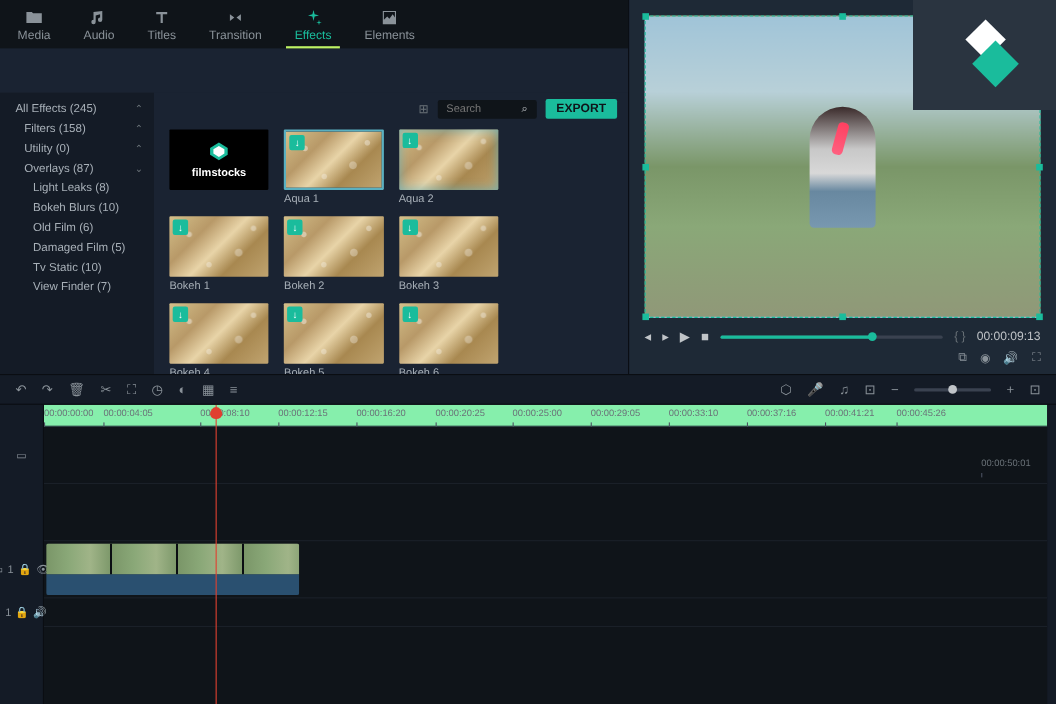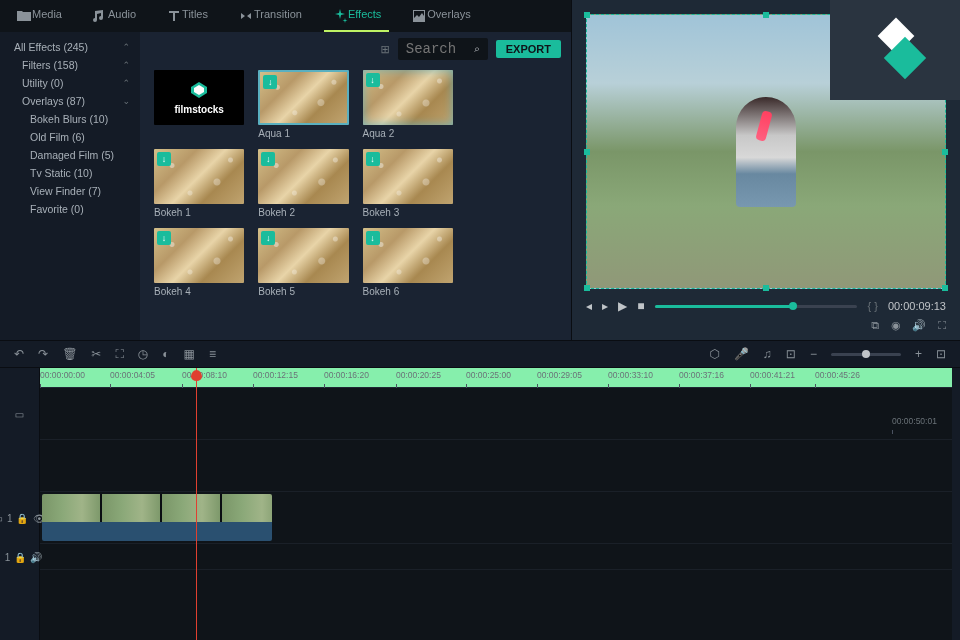--- a/index.html
+++ b/index.html
@@ -7,39 +7,39 @@
   
   .app { display: flex; flex-direction: column; height: 640px; }
   
   
   .top { display: flex; height: 340px; }
   
   
   .browser { width: 572px; background: #1a2332; display: flex; flex-direction: column; border-right: 1px solid #0a0d12; }
   
   .tabs { display: flex; padding: 4px 8px 0; background: #0f1419; gap: 14px; }
-  .tab { display: flex; flex-direction: row; align-items: flex-start; padding: 4px 8px; cursor: pointer; color: #8a9299; }
+  .tab { display: flex; flex-direction: column; align-items: center; padding: 4px 8px; cursor: pointer; color: #8a9299; }
   .tab .tab-icon { width: 16px; height: 16px; margin-bottom: 2px; }
   .tab.active { color: #1abc9c; border-bottom: 2px solid #bef264; }
   
-  .browser-body { display: flex; flex: 1; overflow: hidden; }
+  .browser-body { display: flex; flex: 1; overflow: hidden; margin-top: 40px; }
   
   .sidebar { width: 140px; background: #141b26; padding: 6px 0; overflow-y: auto; }
   .sidebar-item { display: flex; align-items: center; justify-content: space-between; padding: 3px 10px 3px 14px; cursor: pointer; font-size: 10.5px; color: #a8b0b8; }
   .sidebar-item.indent1 { padding-left: 22px; }
   .sidebar-item.indent2 { padding-left: 30px; }
   .sidebar-item.active { color: #1abc9c; text-decoration: underline; }
   .sidebar-item .chev { font-size: 9px; color: #6a7278; }
   
   .content { flex: 1; background: #1a2332; display: flex; flex-direction: column; }
   .content-toolbar { display: flex; justify-content: flex-end; align-items: center; padding: 6px 10px; gap: 8px; }
   .export-btn { background: #1abc9c; color: #0f1419; padding: 3px 10px; border-radius: 2px; font-weight: 600; font-size: 11px; cursor: pointer; }
   .view-icons { display: flex; gap: 10px; color: #6a7278; }
   .search-box { background: #0f1419; border-radius: 2px; display: flex; align-items: center; padding: 3px 8px; width: 90px; }
-  .search-box input { background: transparent; border: none; color: #8a9299; font-size: 14px; width: 100%; outline: none; font-family: Liberation Mono, monospace; }
+  .search-box input { background: transparent; border: none; color: #8a9299; font-size: 10px; width: 100%; outline: none; }
   
   .grid { display: grid; grid-template-columns: repeat(4, 1fr); gap: 10px 14px; padding: 4px 14px 10px; overflow-y: auto; }
   .grid-item { }
   .thumb { width: 100%; height: 55px; border-radius: 1px; position: relative; overflow: hidden; }
   .thumb-label { font-size: 10px; color: #a8b0b8; margin-top: 3px; }
   .thumb .dl { position: absolute; top: 3px; left: 3px; width: 14px; height: 14px; background: #1abc9c; border-radius: 2px; display: flex; align-items: center; justify-content: center; font-size: 9px; color: #fff; }
   
   .filmstocks { background: #000; display: flex; flex-direction: column; align-items: center; justify-content: center; color: #fff; }
   .filmstocks-logo { width: 20px; height: 20px; margin-bottom: 4px; }
   .filmstocks-text { font-size: 10px; font-weight: 600; }
@@ -144,21 +144,21 @@
         <div class="tab active">
           <svg class="tab-icon" viewBox="0 0 16 16">
               <path fill="currentColor" d="M8 1l1 4 4 1-4 1-1 4-1-4-4-1 4-1z M13 10l.5 2 2 .5-2 .5-.5 2-.5-2-2-.5 2-.5z"></path>
             </svg>
           <span>Effects</span>
         </div>
         <div class="tab">
           <svg class="tab-icon" viewBox="0 0 16 16">
               <path fill="currentColor" d="M2 2h12v12H2zm1 8l3-3 2 2 3-4 2 3V3H3z"></path>
             </svg>
-          <span>Overlays</span>
+          <span>Elements</span>
         </div>
       </div>
       <div class="browser-body">
         <div class="sidebar" id="sidebar">
             <div class="sidebar-item indent0">
               <span>All Effects (245)</span>
               <span class="chev">⌃</span>
             </div>
             <div class="sidebar-item indent1">
               <span>Filters (158)</span>
@@ -166,36 +166,36 @@
             </div>
             <div class="sidebar-item indent1">
               <span>Utility (0)</span>
               <span class="chev">⌃</span>
             </div>
             <div class="sidebar-item indent1">
               <span>Overlays (87)</span>
               <span class="chev">⌄</span>
             </div>
             <div class="sidebar-item indent2">
+              <span>Light Leaks (8)</span>
+            </div>
+            <div class="sidebar-item indent2">
               <span>Bokeh Blurs (10)</span>
             </div>
             <div class="sidebar-item indent2">
               <span>Old Film (6)</span>
             </div>
             <div class="sidebar-item indent2">
               <span>Damaged Film (5)</span>
             </div>
             <div class="sidebar-item indent2">
               <span>Tv Static (10)</span>
             </div>
             <div class="sidebar-item indent2">
               <span>View Finder (7)</span>
-            </div>
-            <div class="sidebar-item indent2">
-              <span>Favorite (0)</span>
             </div>
           </div>
         <div class="content">
           <div class="content-toolbar">
             <div class="view-icons">
               <span>⊞</span>
             </div>
             <div class="search-box">
               <input placeholder="Search" style="">
               <span style="font-size:10px;">⌕</span>
@@ -348,21 +348,21 @@
       <div class="tl-left-row" style="height:26px;">
         <span>♪</span>
         <span>1</span>
         <span>🔒</span>
         <span>🔊</span>
       </div>
     </div>
     <div class="tl-right">
       <div class="ruler" id="ruler">
           <div class="ruler-tick" style="left: 0px;">00:00:00:00</div>
-          <div class="ruler-tick" style="left: 70px;">00:00:04:05</div>
+          <div class="ruler-tick" style="left: 54px;">00:00:04:05</div>
           <div class="ruler-tick" style="left: 142px;">00:00:08:10</div>
           <div class="ruler-tick" style="left: 213px;">00:00:12:15</div>
           <div class="ruler-tick" style="left: 284px;">00:00:16:20</div>
           <div class="ruler-tick" style="left: 356px;">00:00:20:25</div>
           <div class="ruler-tick" style="left: 426px;">00:00:25:00</div>
           <div class="ruler-tick" style="left: 497px;">00:00:29:05</div>
           <div class="ruler-tick" style="left: 568px;">00:00:33:10</div>
           <div class="ruler-tick" style="left: 639px;">00:00:37:16</div>
           <div class="ruler-tick" style="left: 710px;">00:00:41:21</div>
           <div class="ruler-tick" style="left: 775px;">00:00:45:26</div>

